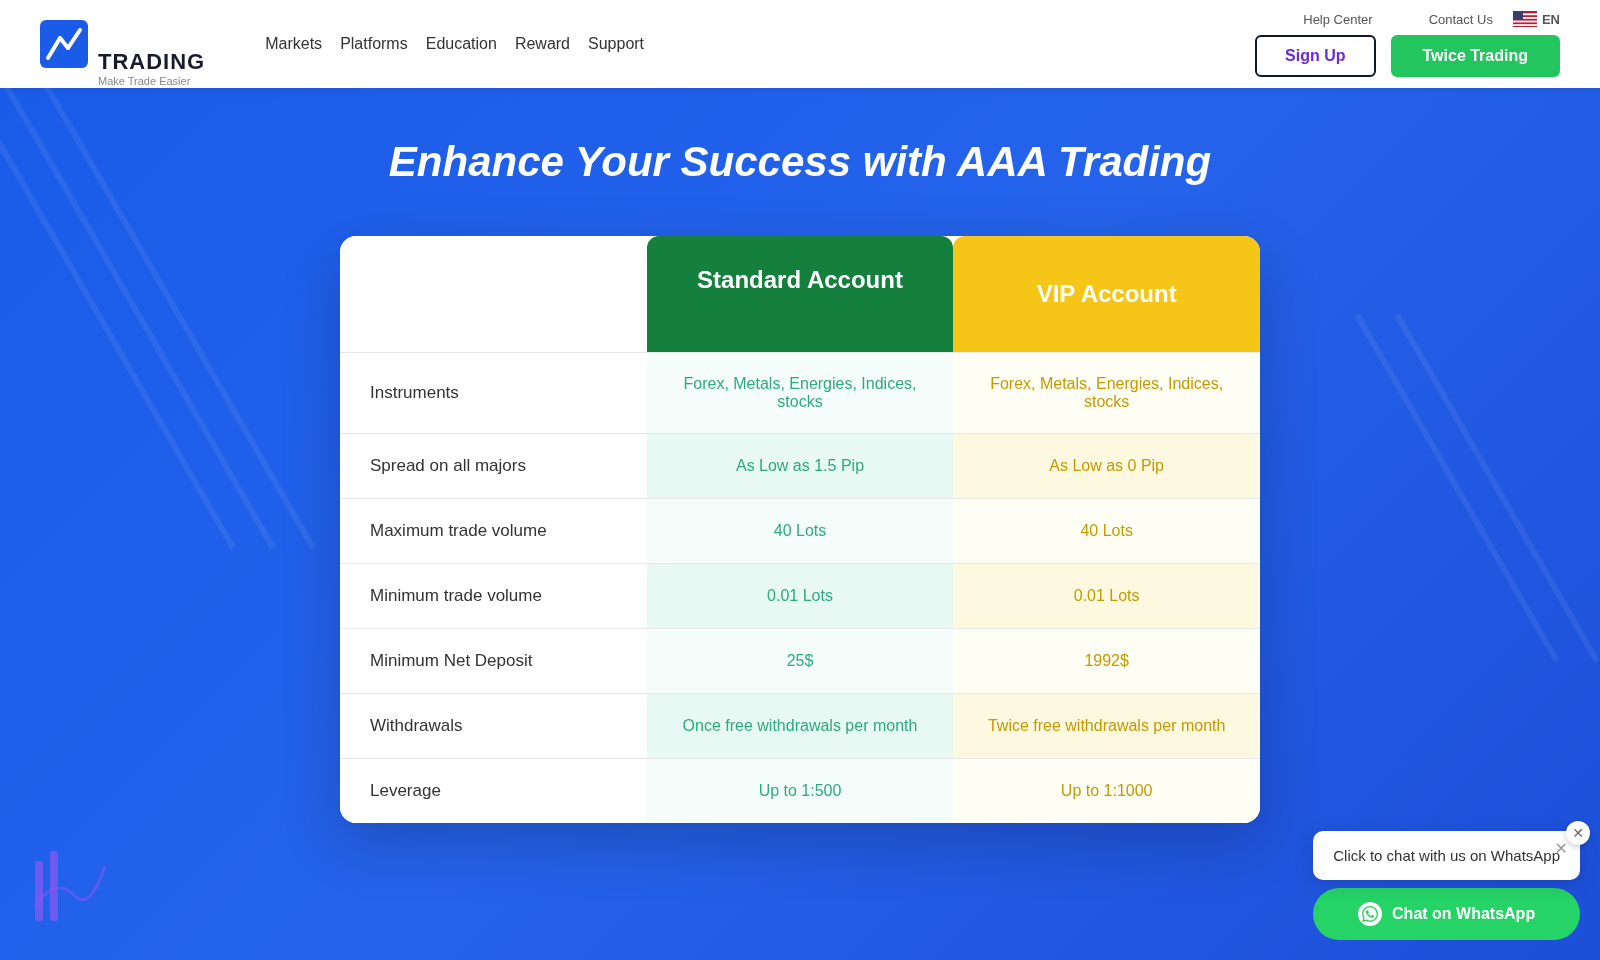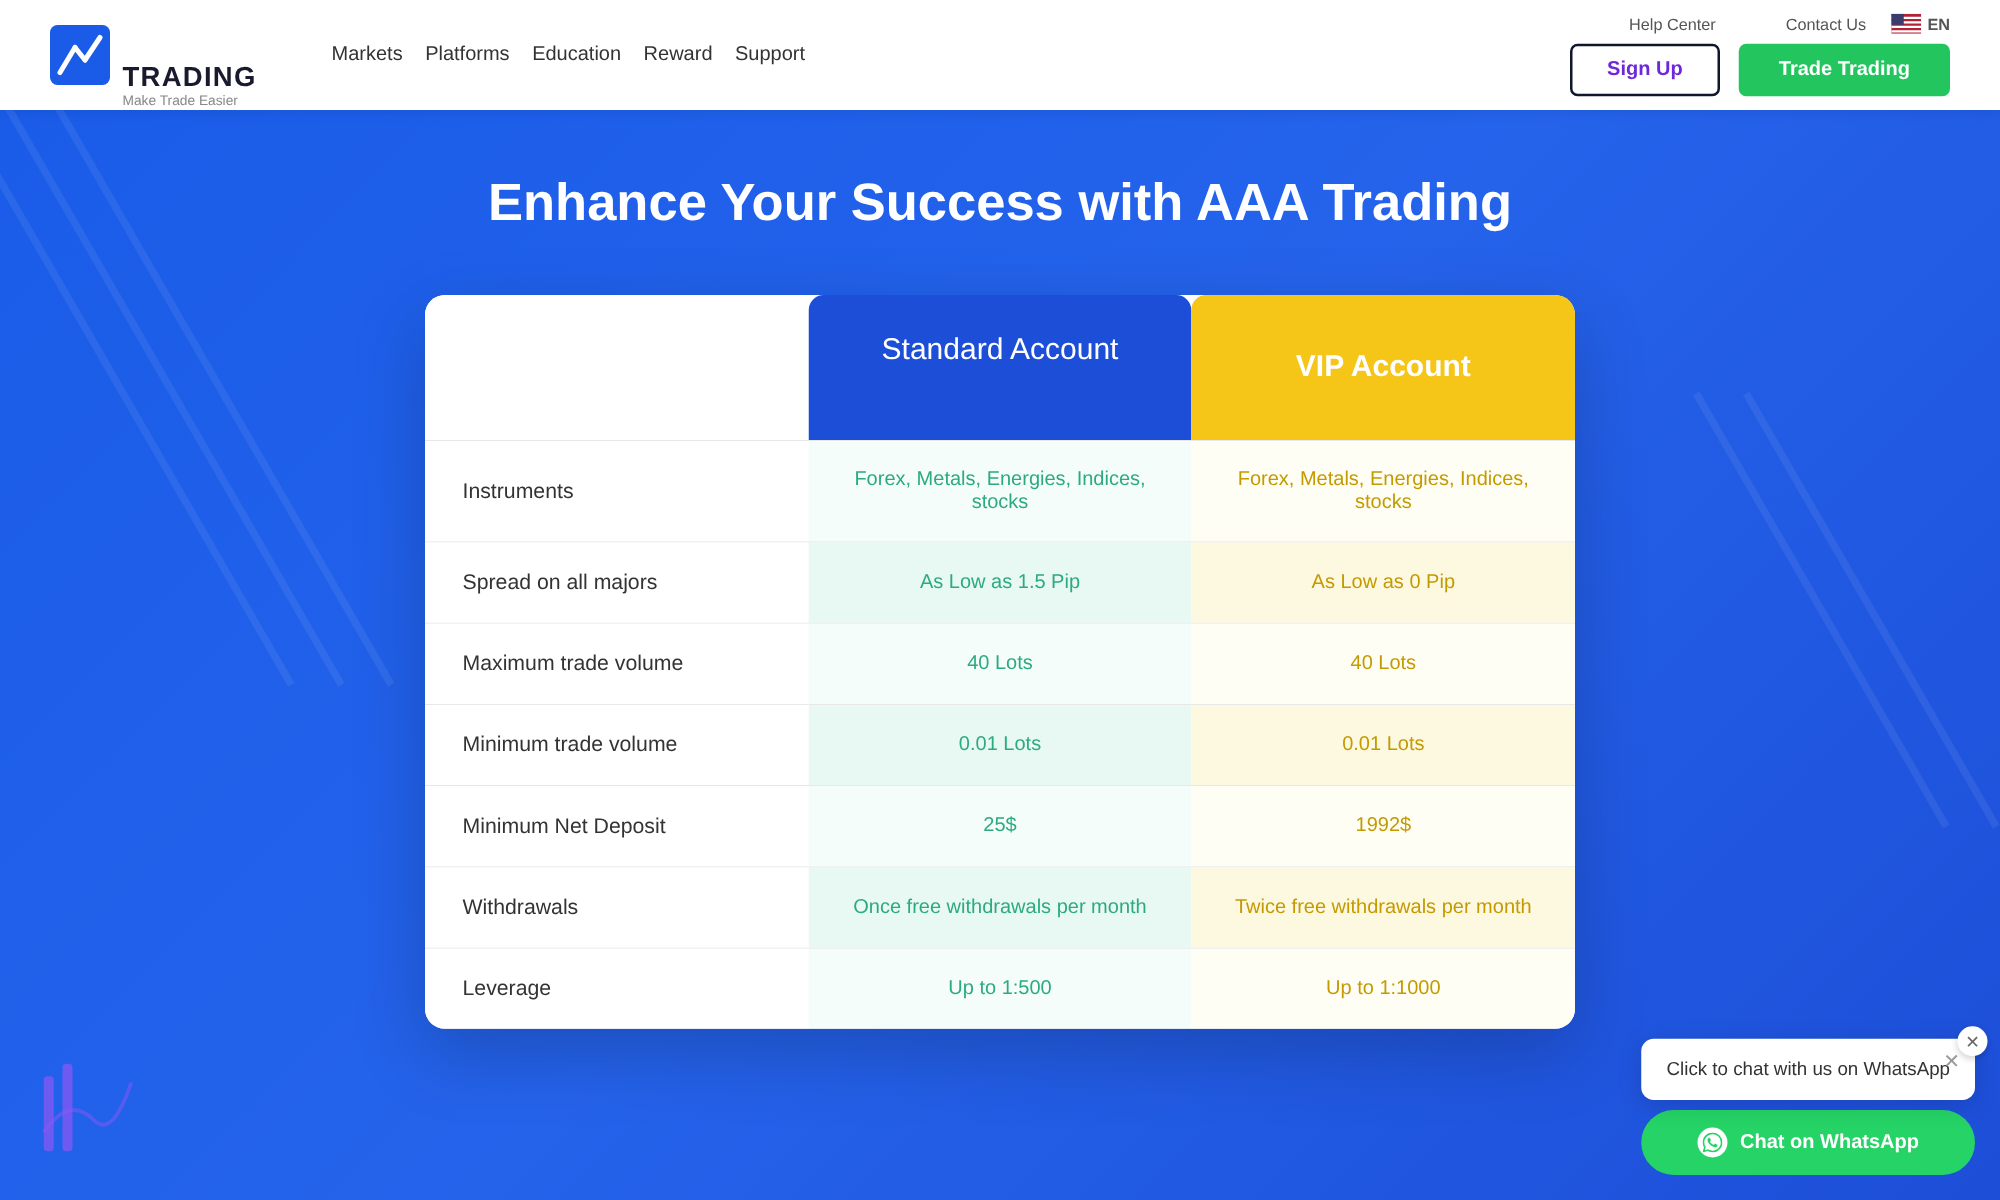--- a/index.html
+++ b/index.html
@@ -79,20 +79,21 @@
     .bg-line-r2 { width: 6px; height: 400px; top: 200px; right: 140px; }
 
     
     .page-title {
       color: white;
       font-size: 42px;
       font-weight: 800;
       text-align: center;
       margin-bottom: 50px;
       z-index: 2;
+      font-style: italic;
     }
 
     
     .table-container {
       background: white;
       border-radius: 16px;
       overflow: hidden;
       width: 920px;
       z-index: 2;
       box-shadow: 0 20px 60px rgba(0,0,0,0.2);
@@ -100,24 +101,24 @@
 
     .table-header-row {
       display: grid;
       grid-template-columns: 1fr 1fr 1fr;
     }
     .table-header-empty {
       background: white;
       padding: 30px;
     }
     .table-header-standard {
-      background: #1d4ed8;
+      background: #15803d;
       color: white;
       font-size: 24px;
-      font-weight: 400;
+      font-weight: 700;
       text-align: center;
       padding: 30px 28px;
       border-radius: 12px 12px 0 0;
     }
     .table-header-vip {
       background: #f5c518;
       color: white;
       font-size: 24px;
       font-weight: 700;
       text-align: center;
@@ -283,21 +284,21 @@
           <rect y="6" width="24" height="1.8" fill="white"></rect>
           <rect y="9.6" width="24" height="1.8" fill="white"></rect>
           <rect y="13.2" width="24" height="1.8" fill="white"></rect>
           <rect width="10" height="8.8" fill="#3C3B6E"></rect>
         </svg>
         <span>EN</span>
       </div>
     </div>
     <div class="header-buttons">
       <button class="btn-signup">Sign Up</button>
-      <button class="btn-start">Trade Trading</button>
+      <button class="btn-start">Twice Trading</button>
     </div>
   </div>
 </div>
 
 <div class="main-bg">
   <div class="bg-lines">
     <div class="bg-line bg-line-1"></div>
     <div class="bg-line bg-line-2"></div>
     <div class="bg-line bg-line-3"></div>
     <div class="bg-line bg-line-r1"></div>

